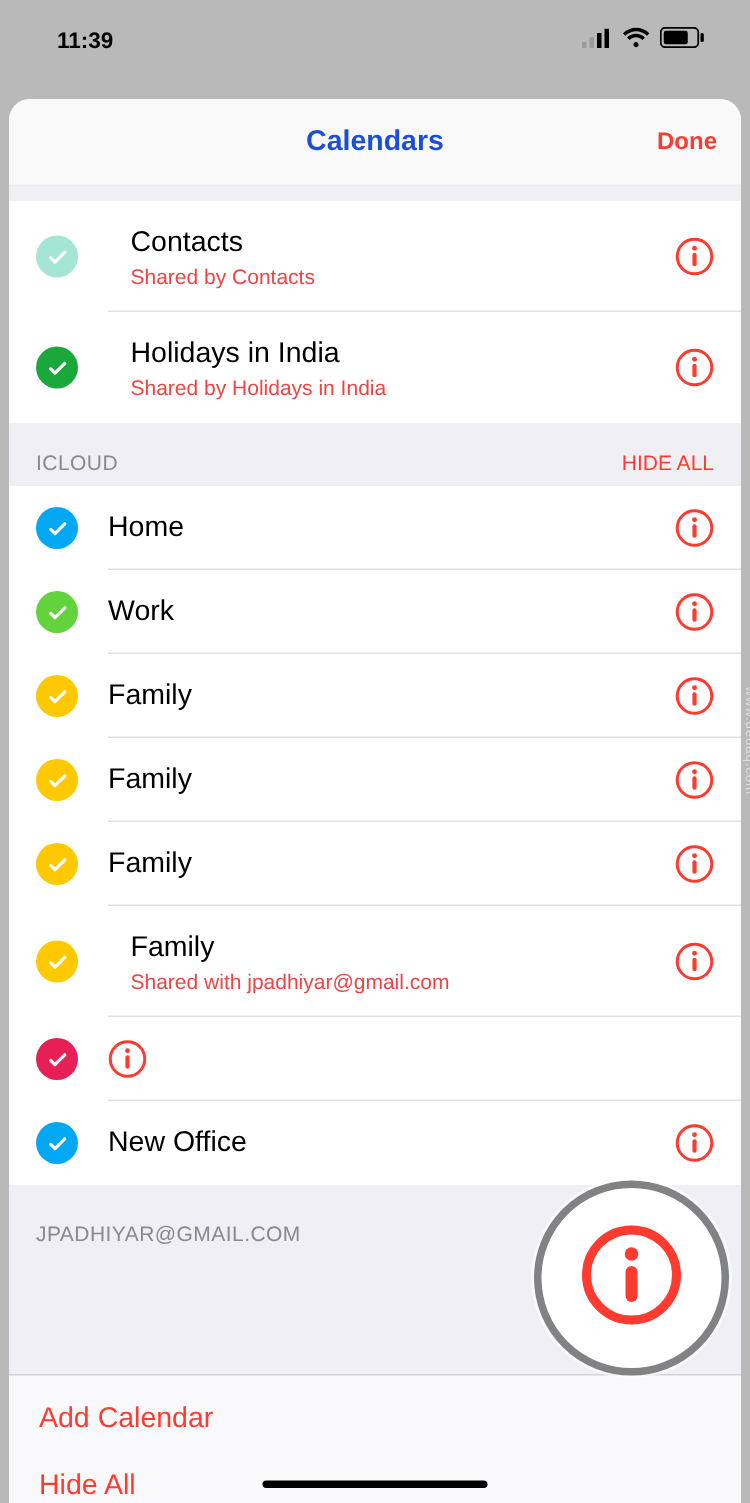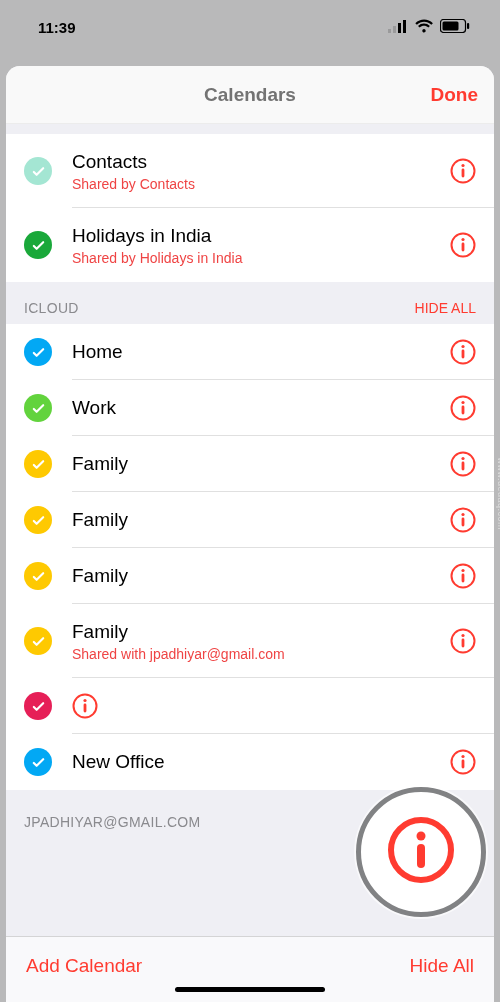--- a/index.html
+++ b/index.html
@@ -36,26 +36,26 @@
   }
   .nav-bar {
     height: 58px;
     position: relative;
     background: #f9f9f9;
     display: flex;
     align-items: center;
     justify-content: center;
     border-bottom: 1px solid rgba(0,0,0,0.05);
   }
-  .nav-title { font-weight: 600; font-size: 19px; color: #737373; }
+  .nav-title { font-weight: 600; font-size: 19px; color: #1d4ed8; }
   .nav-done {
     position: absolute;
     right: 16px;
     color: #ff3b30;
-    font-size: 19px;
+    font-size: 16px;
     font-weight: 600;
   }
   .list { flex: 1; background: #efeff4; }
   .section-header {
     height: 42px;
     display: flex;
     align-items: flex-end;
     justify-content: space-between;
     padding: 0 18px 8px 18px;
     font-size: 14px;
@@ -66,21 +66,21 @@
   .group {
     background: #fff;
   }
   .row {
     display: flex;
     align-items: center;
     padding: 0 18px 0 18px;
     min-height: 56px;
     position: relative;
   }
-  .row.tall { min-height: 74px; }
+  .row.tall { min-height: 74px; gap: 15px; }
   .row .sep {
     position: absolute;
     left: 66px; right: 0; bottom: 0;
     height: 1px;
     background: rgba(0,0,0,0.12);
   }
   .check {
     width: 28px; height: 28px;
     border-radius: 50%;
     display: flex; align-items: center; justify-content: center;
@@ -92,27 +92,28 @@
   .row-title { font-size: 19px; color: #000; line-height: 1.25; }
   .row-sub { font-size: 14px; color: #ef4444; margin-top: 2px; }
   .info-btn {
     width: 26px; height: 26px;
     flex-shrink: 0;
     display: flex; align-items: center; justify-content: center;
   }
   .toolbar {
     border-top: 1px solid rgba(0,0,0,0.15);
     background: #f9f9fb;
-    height: 66px;
+    height: 86px;
     display: flex;
     align-items: flex-start;
     justify-content: space-between;
     padding: 18px 20px 0 20px;
     color: #ff3b30;
     font-size: 19px;
+    flex-direction: column;
   }
   .home-indicator {
     position: absolute;
     bottom: 10px;
     left: 50%;
     transform: translateX(-50%);
     width: 150px; height: 5px;
     background: #000;
     border-radius: 3px;
   }

